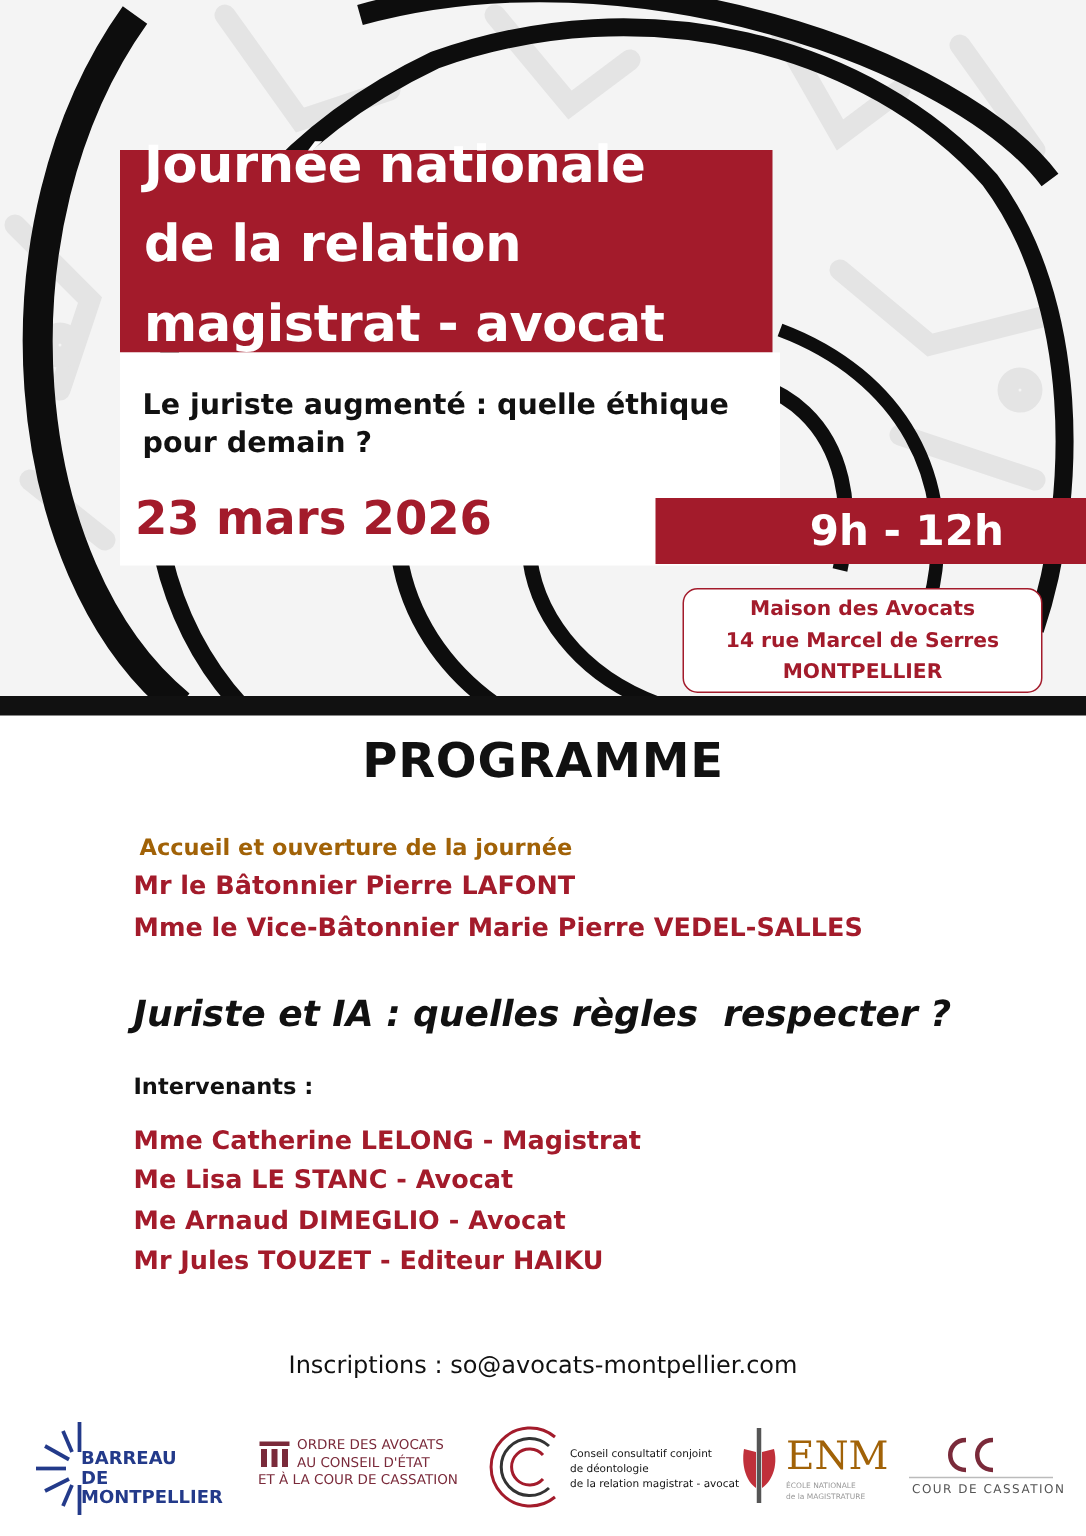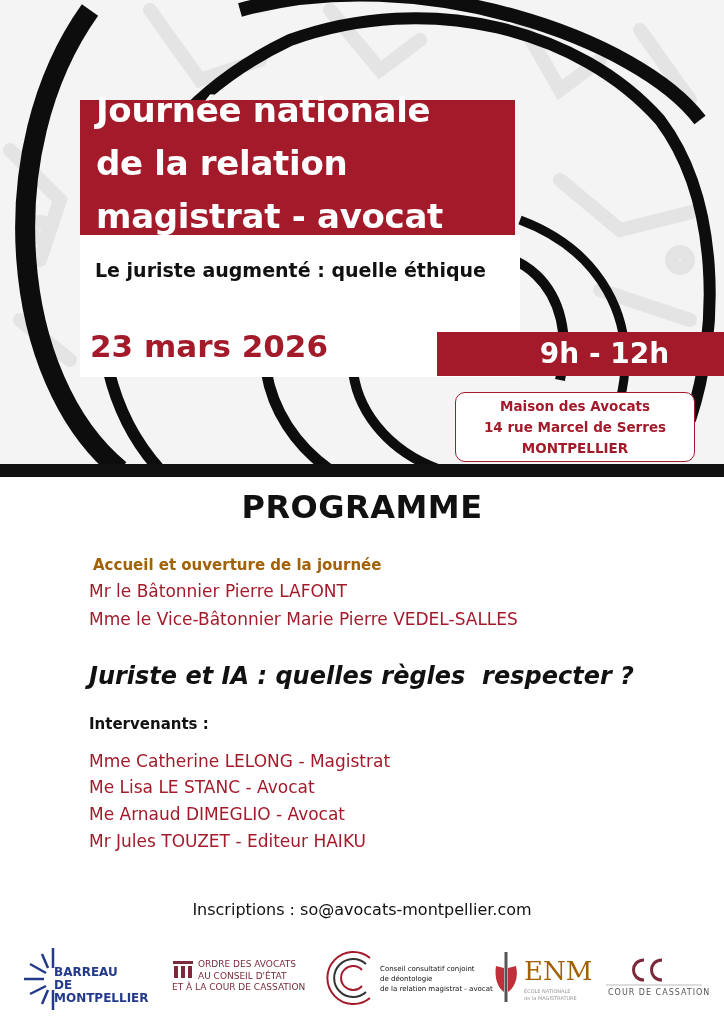--- a/index.html
+++ b/index.html
@@ -13,21 +13,21 @@
   .title div { white-space:nowrap; }
   .sub-box { position:absolute; left:80px; top:235px; width:440px; height:142px; background:#ffffff; }
   .subtitle { position:absolute; left:95px; top:258px; color:#111; font-weight:bold; font-size:19px; line-height:25px; }
   .date { position:absolute; left:90px; top:328px; color:#a31b2b; font-weight:bold; font-size:31px; }
   .time-box { position:absolute; left:437px; top:332px; width:287px; height:44px; background:#a31b2b; color:#ffffff;
               font-weight:bold; font-size:28px; text-align:center; line-height:44px;padding-left:24px; }
   .addr-box { position:absolute; left:455px; top:392px; width:240px; height:70px; border:1.5px solid #a31b2b; border-radius:10px;
               background:#fff; color:#a31b2b; font-weight:bold; font-size:13.5px; text-align:center; line-height:21px; padding-top:3px; box-sizing:border-box; }
   .programme-title { position:absolute; left:0; width:724px; top:488px; text-align:center; font-weight:bold; font-size:32px; color:#111; letter-spacing:0.5px; }
   .welcome { position:absolute; left:93px; top:556px; font-weight:bold; font-size:15px; color:#a16207; }
-  .red-line { position:absolute; left:89px; font-weight:normal; font-size:17px; color:#a31b2b; white-space:nowrap; }
+  .red-line { position:absolute; left:89px; font-weight:bold; font-size:17px; color:#a31b2b; white-space:nowrap; }
   .session { position:absolute; left:89px; top:662px; font-weight:bold; font-style:italic; font-size:24px; color:#111; white-space:pre; }
   .speakers-label { position:absolute; left:89px; top:715px; font-weight:bold; font-size:15px; color:#111; }
   .signup { position:absolute; left:0; width:724px; top:900px; text-align:center; font-weight:normal; font-size:16px; color:#111; }
   .logos { position:absolute; left:0; top:940px; width:660px; height:80px; }
   .logo { position:absolute; }
 </style>
 </head>
 <body>
 
 <div class="hero">
@@ -58,20 +58,21 @@
   <div style="position:absolute;left:80px;top:235px;width:440px;height:0;"></div>
   <div class="title">
     <div>Journée nationale</div>
     <div>de la relation</div>
     <div>magistrat - avocat</div>
   </div>
 
   <div class="sub-box"></div>
   <div class="subtitle">
     <div>Le juriste augmenté : quelle éthique</div>
+    <div>pour demain ?</div>
   </div>
   <div class="date">23 mars 2026</div>
 
   <div class="time-box">9h - 12h</div>
   <div class="addr-box">
     <div>Maison des Avocats</div>
     <div>14 rue Marcel de Serres</div>
     <div>MONTPELLIER</div>
   </div>
 </div>

